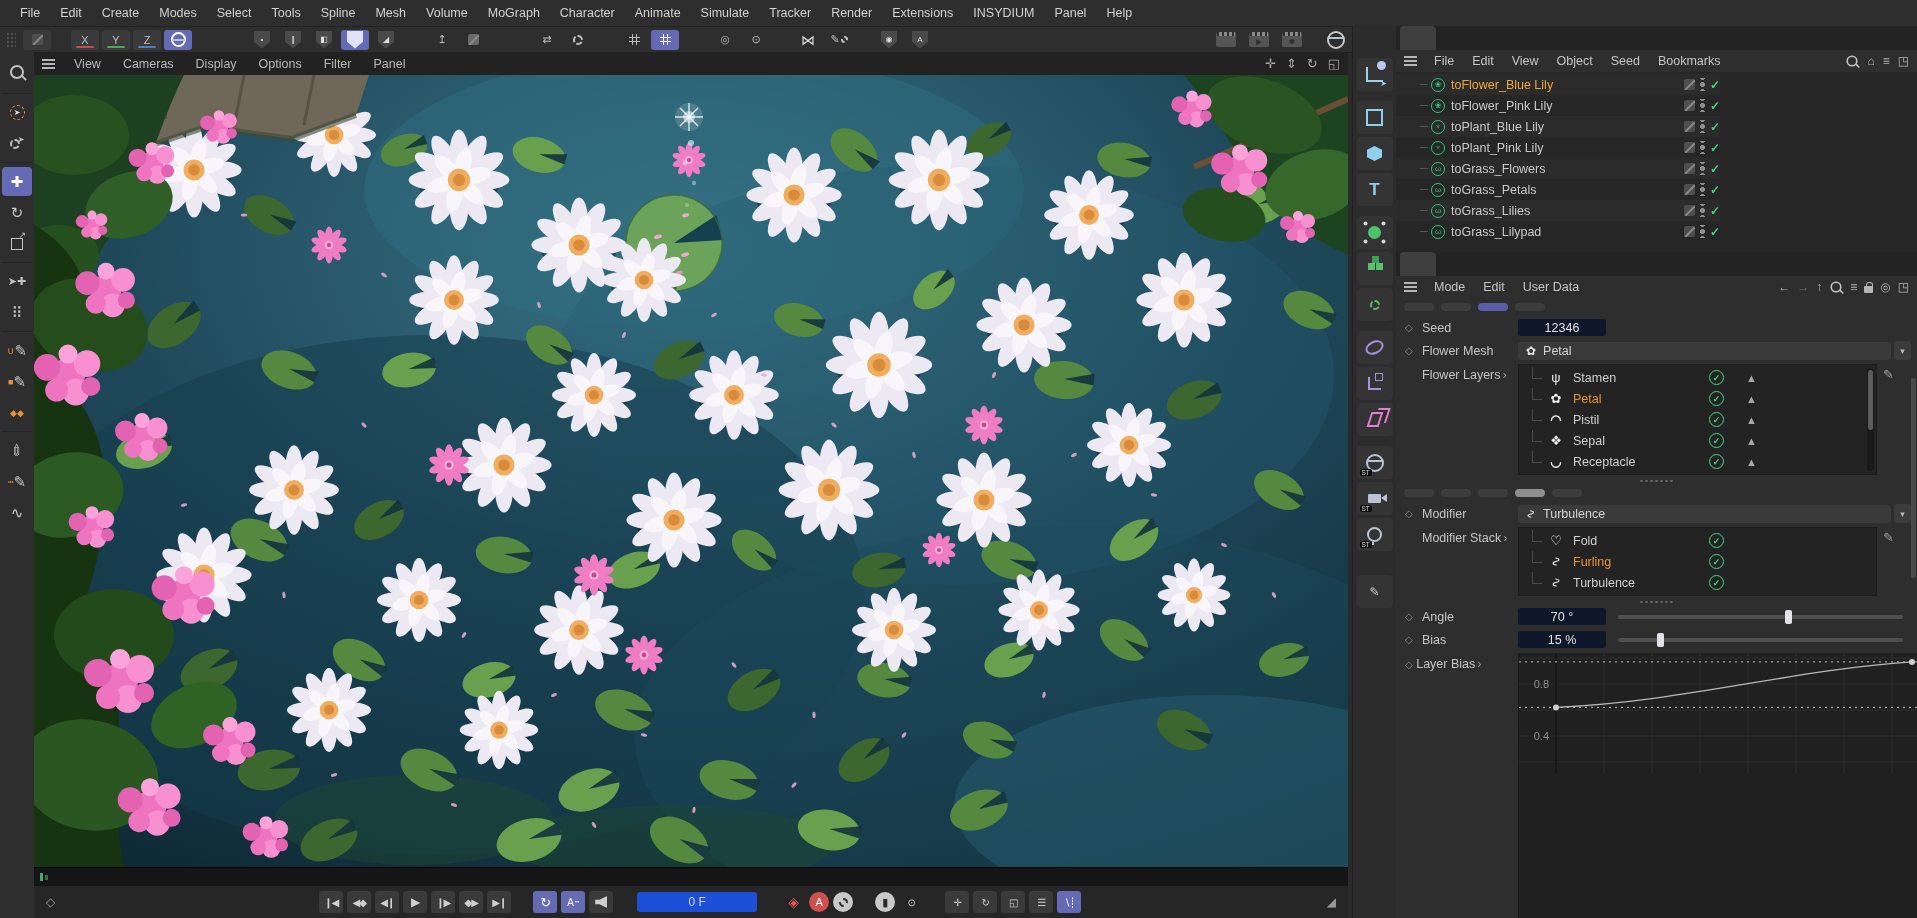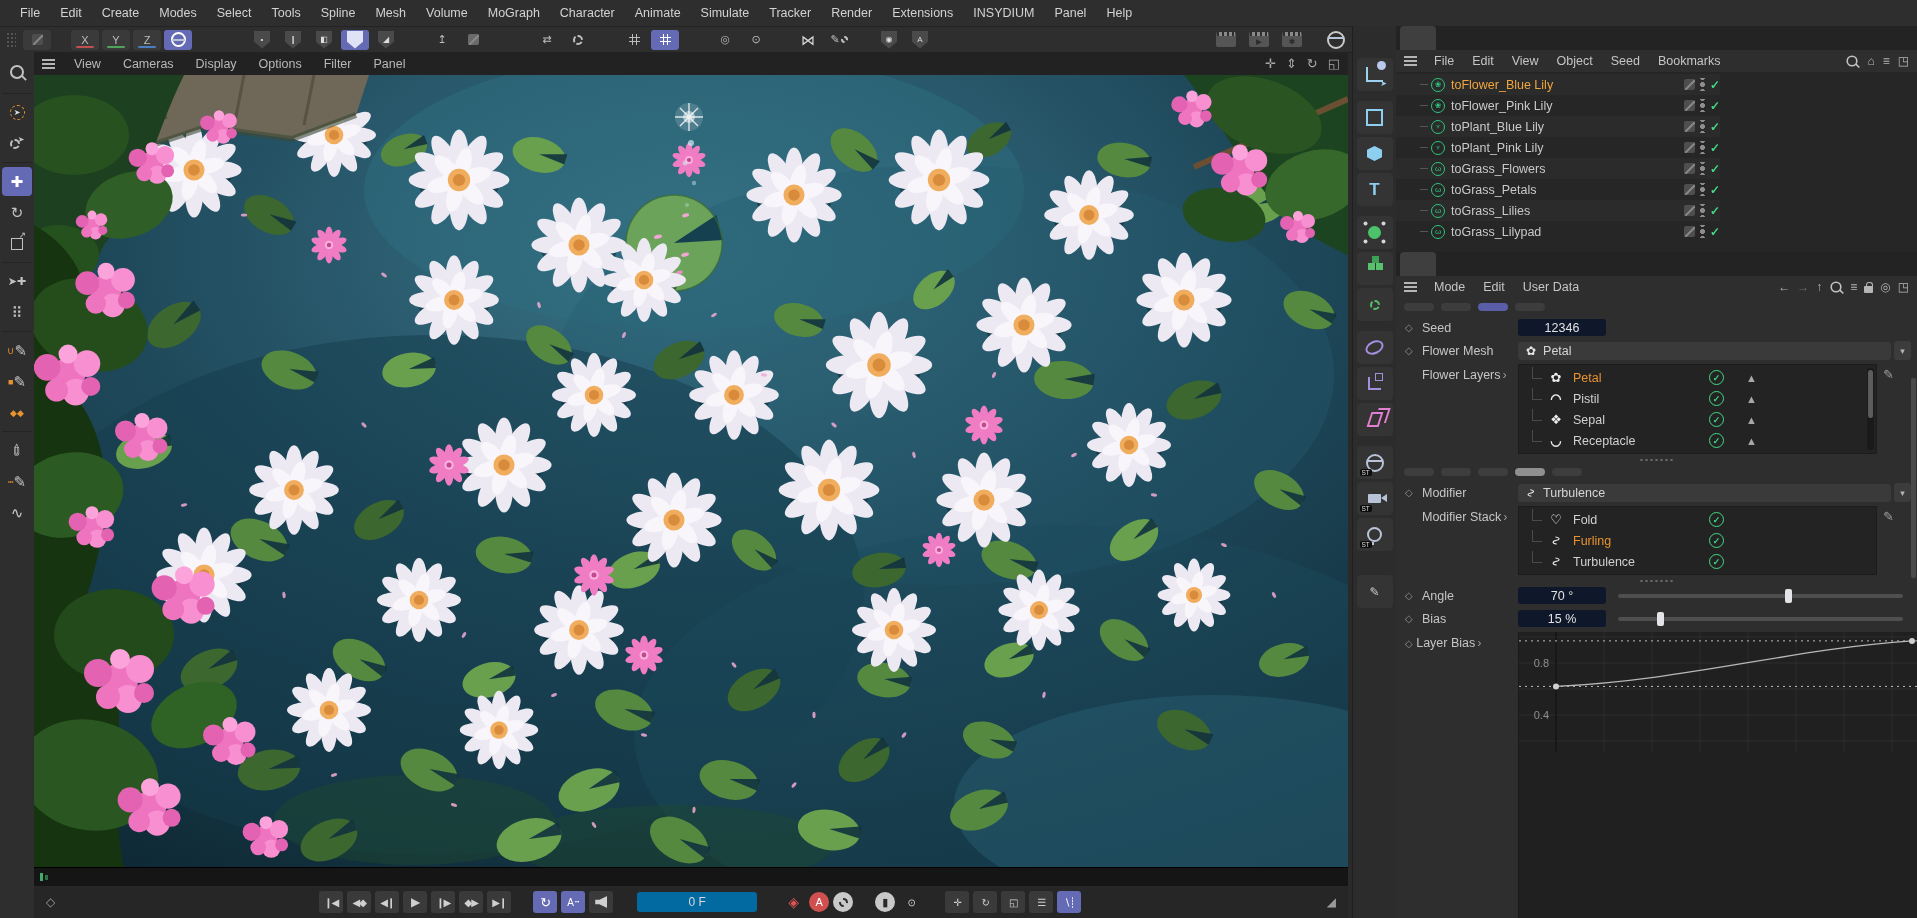--- a/index.html
+++ b/index.html
@@ -52,21 +52,21 @@
   .vp-right{margin-left:auto;display:flex;gap:10px;color:#a9a9a9;font-size:13px}
   .hamb{width:13px;height:2px;background:#b5b5b5;box-shadow:0 4px 0 #b5b5b5,0 8px 0 #b5b5b5;margin:-8px 6px 0 0;align-self:center}
   .scene{position:absolute;top:23px;left:0;width:1314px;height:793px;display:block;background:#10303d}
   .vp-ruler{position:absolute;bottom:0;left:0;right:0;height:18px;background:#151515;border-top:1px solid #000;display:flex;align-items:center;padding-left:6px;gap:2px}
   .tickg{width:3px;height:8px;background:#3fae6a}
   
   #transport{position:absolute;left:34px;top:886px;width:1314px;height:32px;background:#262626;display:flex;align-items:center;gap:4px;padding:0 12px;box-sizing:border-box}
   .trb{height:22px;min-width:24px;display:flex;align-items:center;justify-content:center;background:#3a3a3a;border-radius:3px;
        color:#cfcfcf;font-size:10px;letter-spacing:-1px}
   .trb.on{background:#646bb4;color:#fff}
-  .frame-field{width:120px;height:20px;background:#0369a1;border-radius:3px;display:flex;align-items:center;justify-content:center;color:#d8d8d8;font-size:12px}
+  .frame-field{width:120px;height:20px;background:#1d4ed8;border-radius:3px;display:flex;align-items:center;justify-content:center;color:#d8d8d8;font-size:12px}
   .rec{width:20px;height:20px;border-radius:50%;display:flex;align-items:center;justify-content:center;font-size:11px}
   .rec.red{background:#d05050;color:#fff}
   .rec.grey{background:#c9c9c9;color:#2a2a2a}
   .spk{width:12px;height:12px;background:#cfcfcf;clip-path:polygon(0 32%,35% 32%,100% 0,100% 100%,35% 68%,0 68%)}
   
   #side-strip{position:absolute;left:1352px;top:26px;width:43px;bottom:0;background:#2c2c2c;border-left:1px solid #1f1f1f;
               display:flex;flex-direction:column;align-items:center;gap:3px;padding-top:32px}
   .stb{width:36px;height:33px;border-radius:4px;background:#343434;display:flex;align-items:center;justify-content:center;position:relative;flex:none}
   .st-sep{height:4px;flex:none}
   .badge-st{position:absolute;left:3px;bottom:3px;background:#0c0c0c;color:#ddd;font-size:6.5px;padding:0 2px;border-radius:2px}
@@ -851,20 +851,26 @@
       </span>
       <span class="dar"></span>
     </div>
 
     <div class="list-wrap">
       <span class="list-label ind">
         <span>Flower Layers</span><span class="chev"></span>
       </span>
       <div class="lbox">
         <div>
+            <div class="l-row">
+            <span class="li-icon icon-stamen"></span>
+            <span class="name">Stamen</span>
+            <span class="ckc"></span>
+            <span class="tri"></span>
+          </div>
             <div class="l-row selected">
             <span class="li-icon icon-petal"></span>
             <span class="name">Petal</span>
             <span class="ckc"></span>
             <span class="tri"></span>
           </div>
             <div class="l-row">
             <span class="li-icon icon-pistil"></span>
             <span class="name">Pistil</span>
             <span class="ckc"></span>

